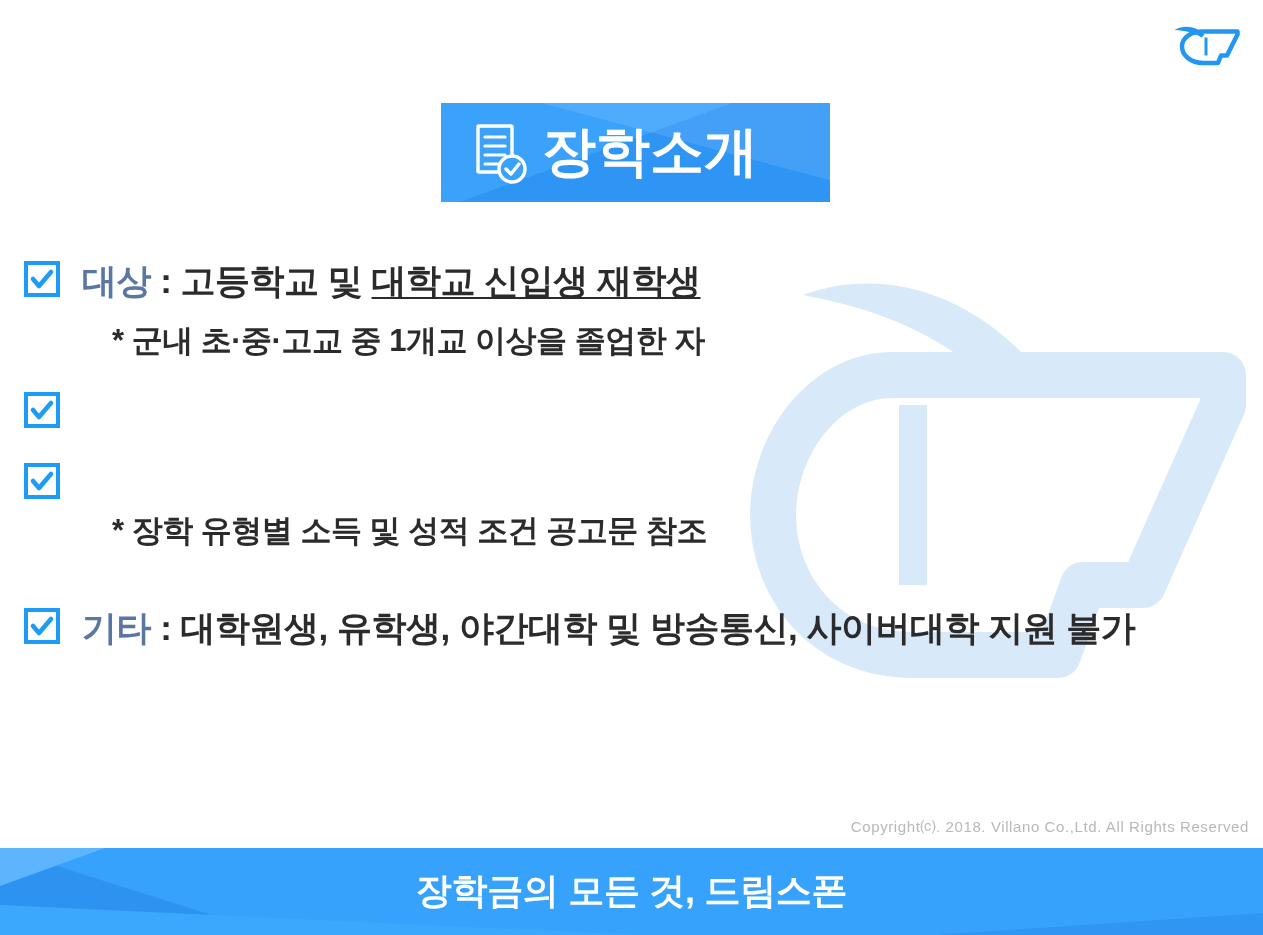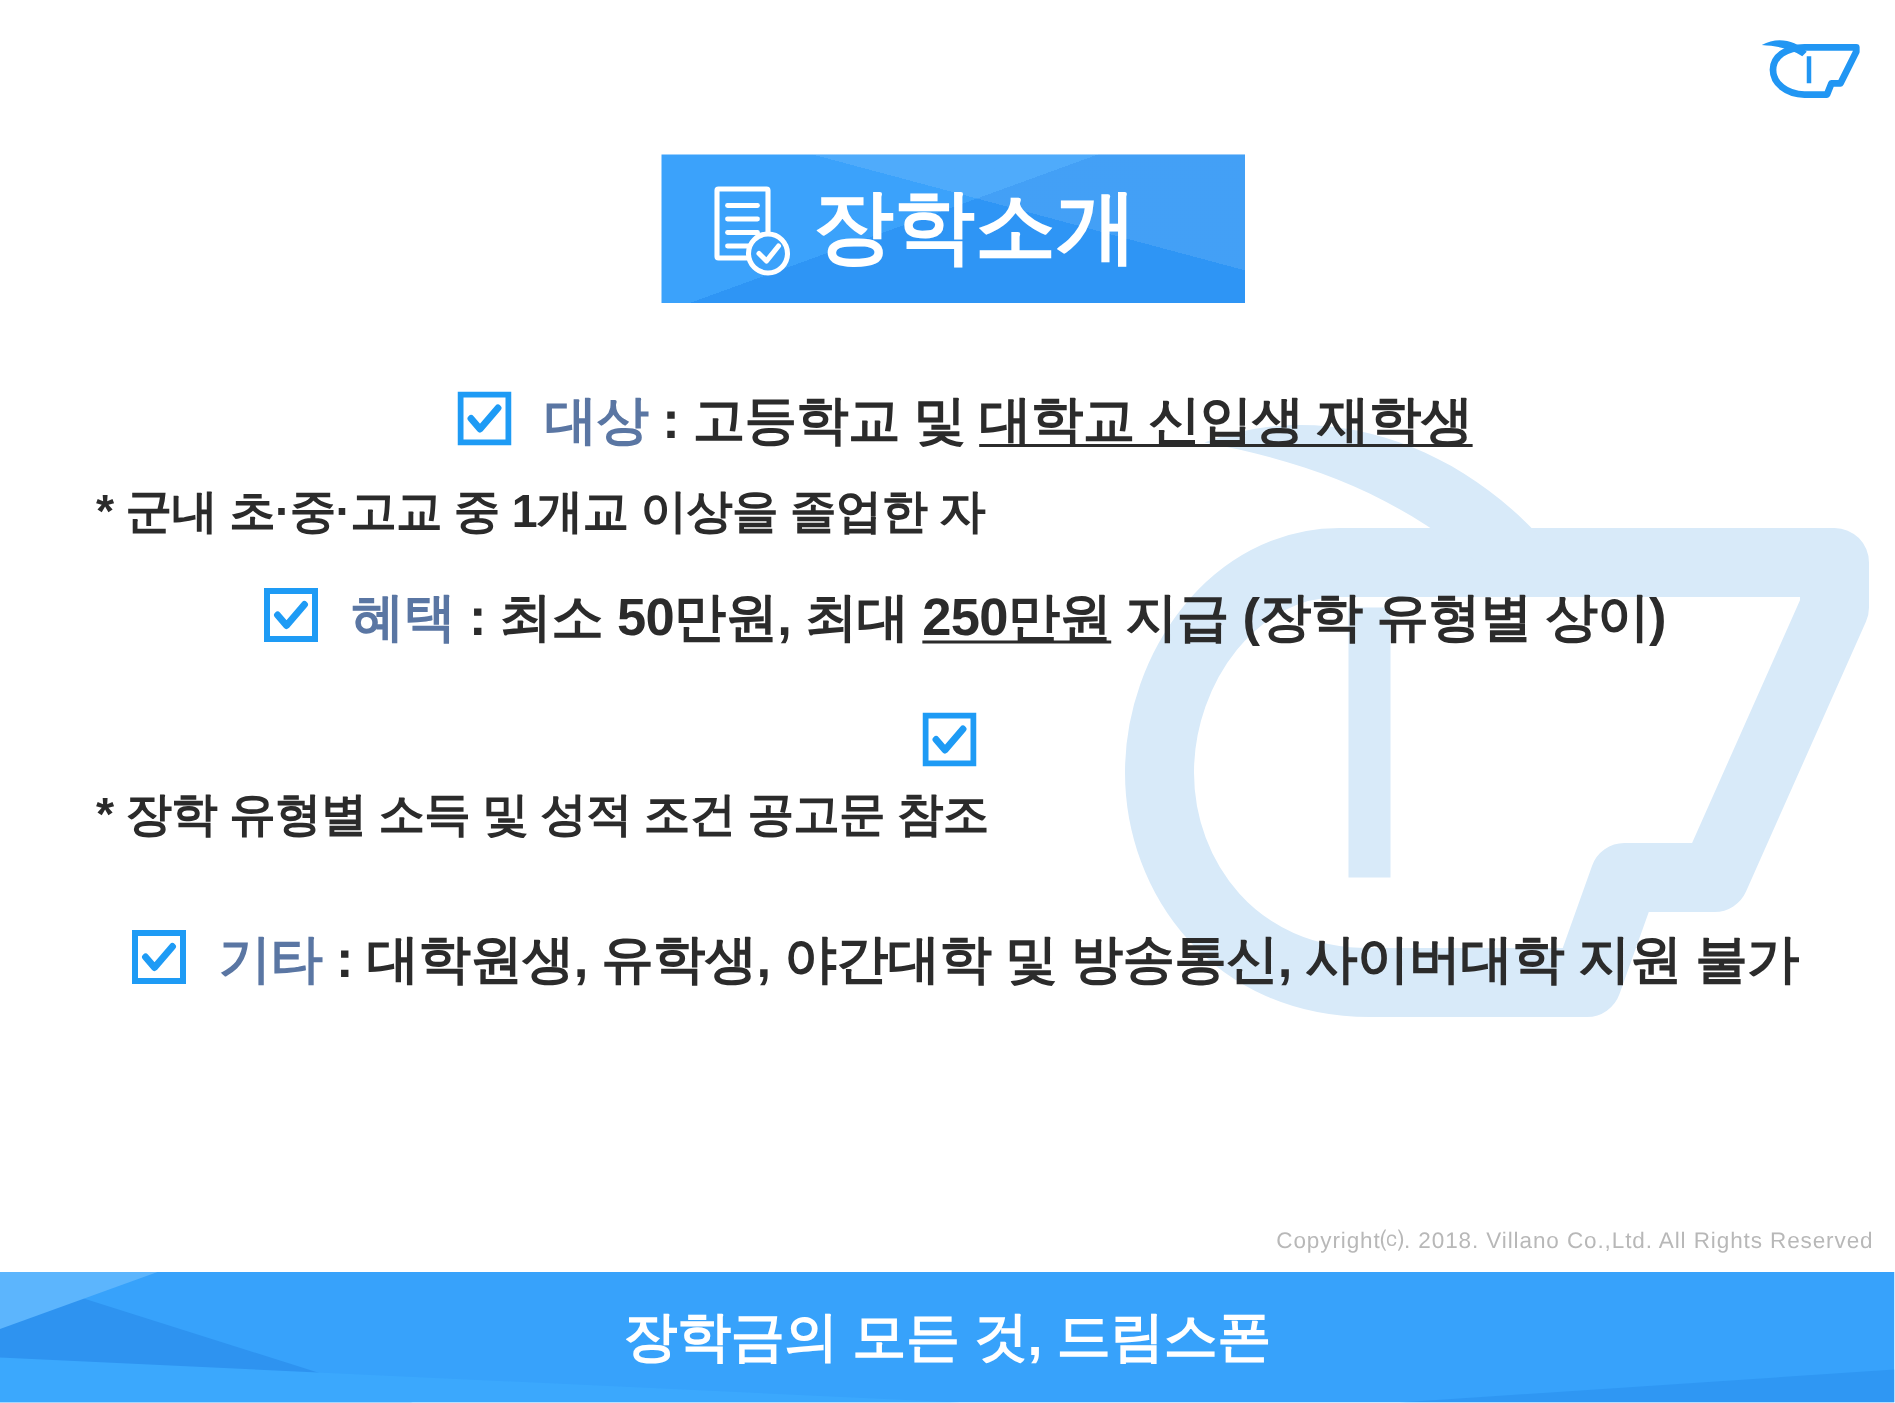--- a/index.html
+++ b/index.html
@@ -93,21 +93,20 @@
     left: 0;
     top: 252px;
     width: 1263px;
     z-index: 3;
   }
 
   .row {
     display: flex;
     align-items: flex-start;
     padding-left: 24px;
-    justify-content: center;
   }
   .row-main { margin-bottom: 0px; }
 
   .checkbox {
     width: 36px;
     height: 36px;
     flex: none;
     margin-top: 9px;
     margin-right: 22px;
   }
@@ -131,21 +130,21 @@
     text-decoration: underline;
     text-underline-offset: 4px;
     text-decoration-thickness: 2px;
   }
 
   .subnote {
     font-size: 31px;
     font-weight: bold;
     color: #2b2b2b;
     line-height: 52px;
-    padding-left: 64px;
+    padding-left: 112px;
     white-space: nowrap;
     letter-spacing: -0.5px;
   }
 
   .gap-sm { height: 6px; }
   .gap-md { height: 16px; }
   .gap-lg { height: 26px; }
 
   
   .copyright {
@@ -273,23 +272,20 @@
 
     <div class="gap-md"></div>
 
     <div class="row row-main">
       <span class="checkbox">
         <svg viewBox="0 0 36 36" width="36" height="36" aria-hidden="true">
           <rect x="2" y="2" width="32" height="32" fill="#ffffff" stroke="#1e9bf5" stroke-width="4"></rect>
           <polyline points="9,18 15,25 27,11" fill="none" stroke="#1e9bf5" stroke-width="4.6" stroke-linecap="round" stroke-linejoin="round"></polyline>
         </svg>
       </span>
-      <div class="line-text">
-        <span class="label">혜택</span><span class="colon"> : </span><span>최소 50만원, 최대 </span><span class="underline">250만원</span><span> 지급 (장학 유형별 상이)</span>
-      </div>
     </div>
 
     <div class="gap-lg"></div>
 
     <div class="row row-main">
       <span class="checkbox">
         <svg viewBox="0 0 36 36" width="36" height="36" aria-hidden="true">
           <rect x="2" y="2" width="32" height="32" fill="#ffffff" stroke="#1e9bf5" stroke-width="4"></rect>
           <polyline points="9,18 15,25 27,11" fill="none" stroke="#1e9bf5" stroke-width="4.6" stroke-linecap="round" stroke-linejoin="round"></polyline>
         </svg>

